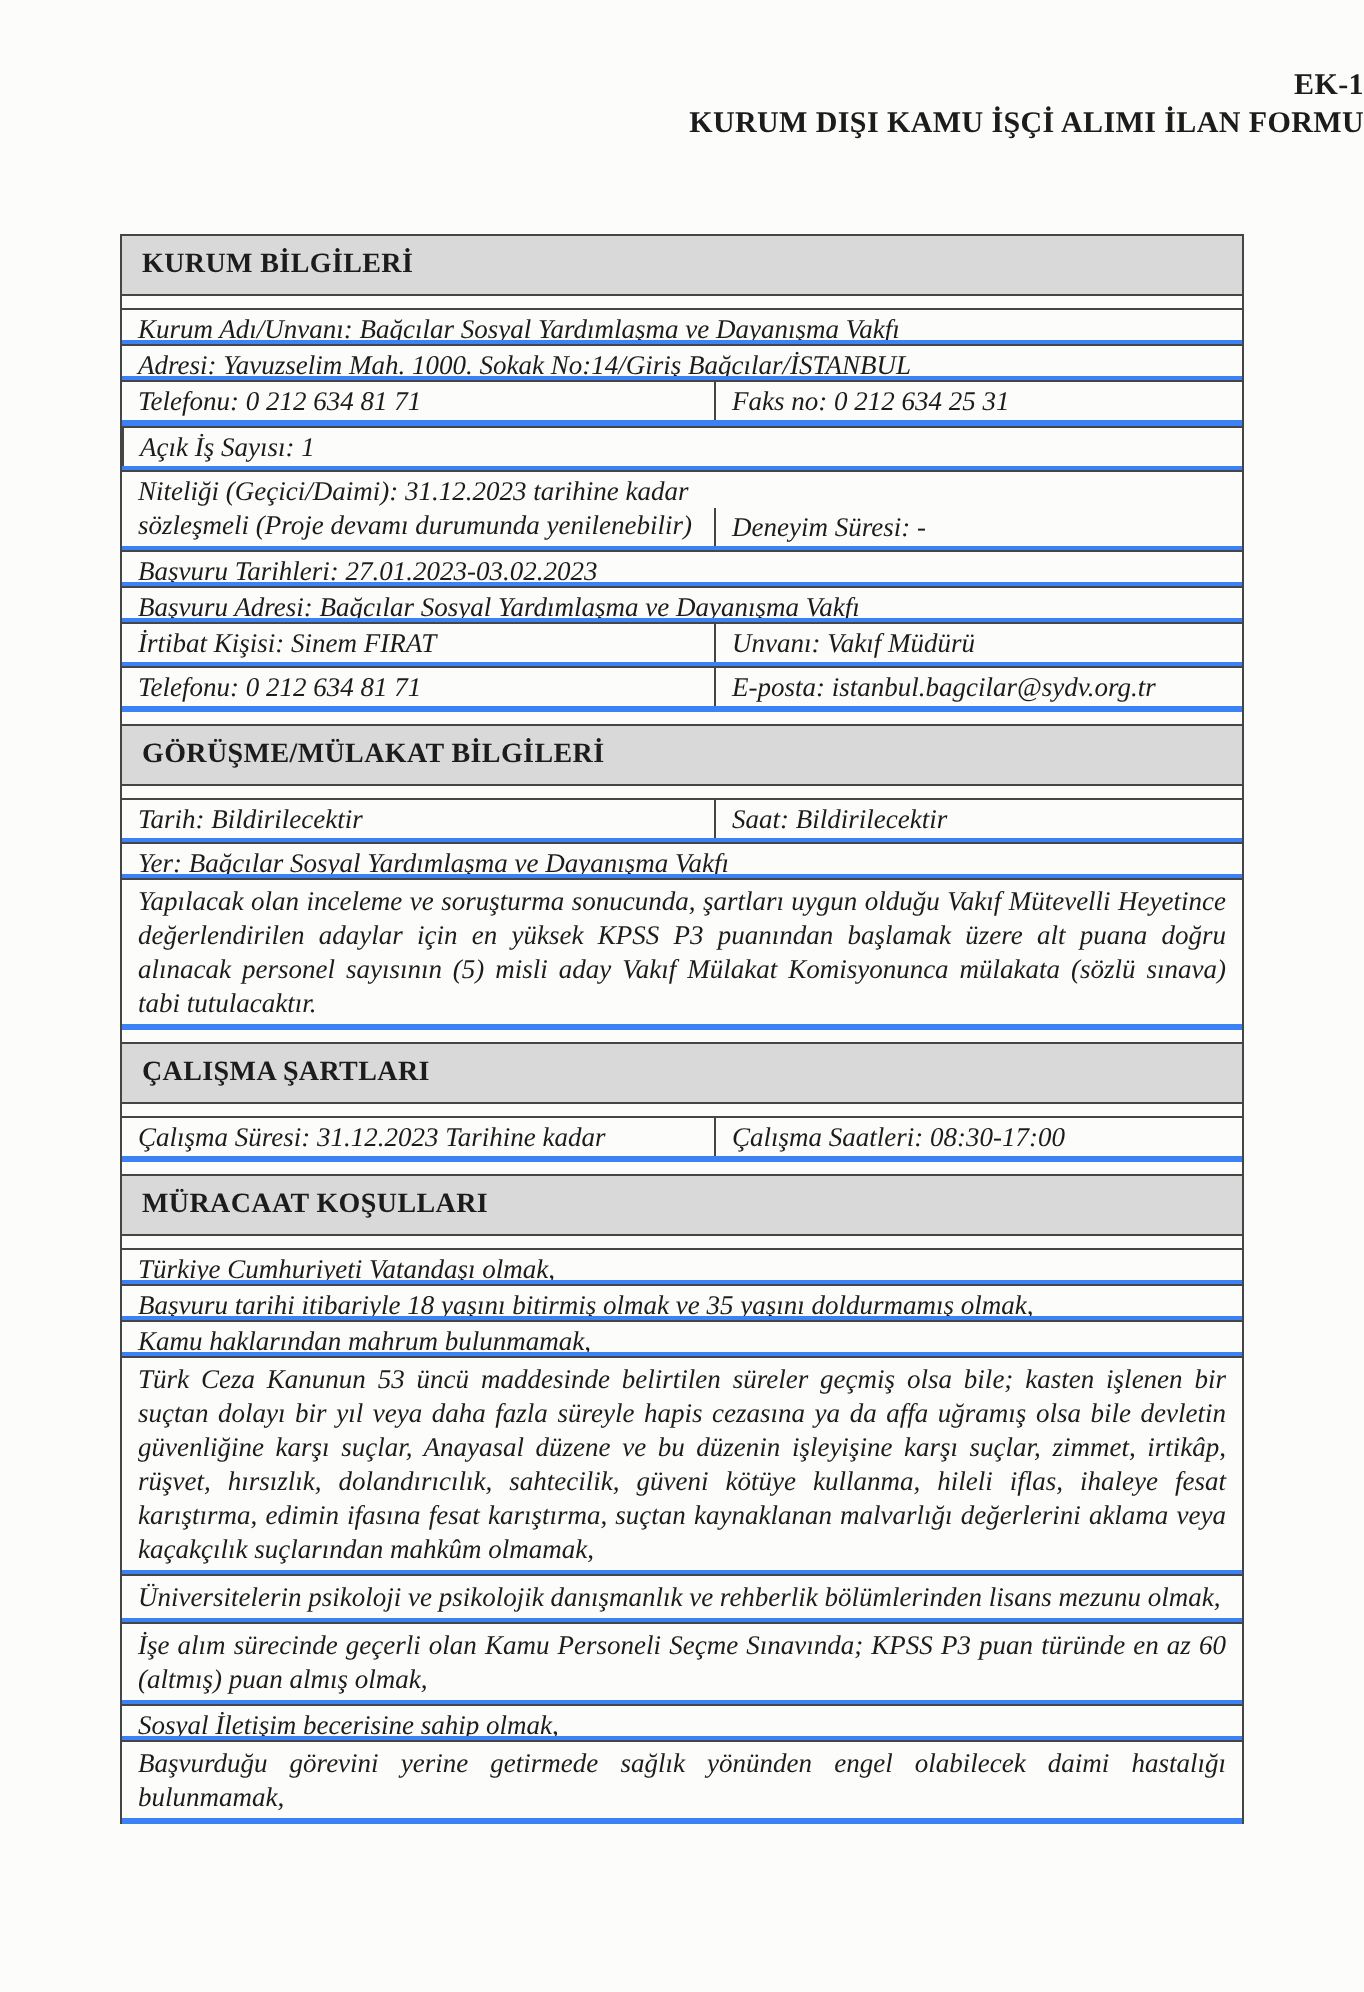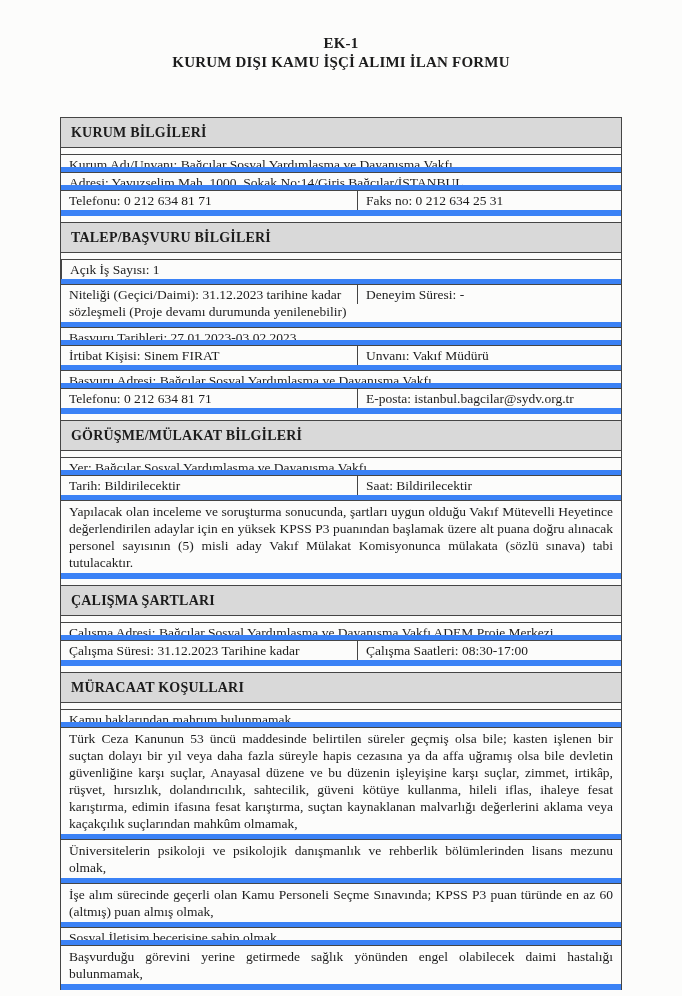--- a/index.html
+++ b/index.html
@@ -7,21 +7,21 @@
   body {
     width: 682px; height: 996px;
     position: relative;
     font-family: "Liberation Serif", "DejaVu Serif", serif;
     color: #1c1c1c;
     background: #fcfcfb;
     overflow: hidden;
   }
   .doc-title {
     position: absolute; top: 34px; left: 0; width: 682px;
-    text-align: center; font-weight: bold;
+    text-align: right; font-weight: bold;
     font-size: 15px; line-height: 19px;
     letter-spacing: 0.2px;
   }
   .form {
     position: absolute; top: 117px; left: 60px;
     width: 562px;
     border-left: 1px solid #454545;
     border-right: 1px solid #454545;
     background: transparent;
   }
@@ -30,27 +30,27 @@
     border-top: 1px solid #454545;
     border-bottom: 1px solid #454545;
     font-weight: bold; font-size: 14px; line-height: 17px;
     padding: 6px 8px 6px 10px;
     margin-bottom: 6px;
     letter-spacing: 0.2px;
   }
   .section + .section .sec-header { margin-top: 6px; }
   .row {
     border-top: 1px solid #454545;
-    border-bottom: 6px solid #3b82f6;
-    font-size: 13.5px; line-height: 17px;
+    border-bottom: 3px solid #3b82f6;
+    font-size: 13.5px; line-height: 17px; font-style: italic;
   }
   .row + .row { margin-top: -1px; }
   .row.single { height: 19px; padding: 1px 6px 0 8px; white-space: nowrap; overflow: hidden; }
   .row.multi { padding: 2px 8px 2px 8px; text-align: justify; }
-  .row.pair { display: flex; align-items: flex-start; }
+  .row.pair { display: flex; align-items: flex-end; }
   .row.pair .cell-left {
     width: 296px; flex: 0 0 296px;
     padding: 1px 6px 1px 8px;
   }
   .row.pair .cell-right {
     flex: 1 1 auto;
     border-left: 1px solid #454545;
     padding: 1px 6px 1px 8px;
     display: flex; align-items: center;
   }
@@ -70,61 +70,61 @@
     <div class="sec-header">KURUM BİLGİLERİ</div>
     <div class="row single">Kurum Adı/Unvanı: Bağcılar Sosyal Yardımlaşma ve Dayanışma Vakfı</div>
     <div class="row single">Adresi: Yavuzselim Mah. 1000. Sokak No:14/Giriş Bağcılar/İSTANBUL</div>
     <div class="row pair">
       <div class="cell-left">Telefonu: 0 212 634 81 71</div>
       <div class="cell-right">Faks no: 0 212 634 25 31</div>
     </div>
   </div>
 
   <div class="section">
-    <div class="sec-header">TALEP/BAŞVURU BİLGİLERİ</div>
     <div class="row pair">
       <div class="cell-right">Açık İş Sayısı: 1</div>
     </div>
     <div class="row pair tall">
       <div class="cell-left">Niteliği (Geçici/Daimi): 31.12.2023 tarihine kadar sözleşmeli (Proje devamı durumunda yenilenebilir)</div>
       <div class="cell-right">Deneyim Süresi: -</div>
     </div>
     <div class="row single">Başvuru Tarihleri: 27.01.2023-03.02.2023</div>
+    <div class="row single">Başvuru Adresi: Bağcılar Sosyal Yardımlaşma ve Dayanışma Vakfı</div>
     <div class="row pair">
       <div class="cell-left">İrtibat Kişisi: Sinem FIRAT</div>
       <div class="cell-right">Unvanı: Vakıf Müdürü</div>
     </div>
-    <div class="row single">Başvuru Adresi: Bağcılar Sosyal Yardımlaşma ve Dayanışma Vakfı</div>
     <div class="row pair">
       <div class="cell-left">Telefonu: 0 212 634 81 71</div>
       <div class="cell-right">E-posta: istanbul.bagcilar@sydv.org.tr</div>
     </div>
   </div>
 
   <div class="section">
     <div class="sec-header">GÖRÜŞME/MÜLAKAT BİLGİLERİ</div>
-    <div class="row single">Yer:  Bağcılar Sosyal Yardımlaşma ve Dayanışma Vakfı</div>
     <div class="row pair">
       <div class="cell-left">Tarih: Bildirilecektir</div>
       <div class="cell-right">Saat: Bildirilecektir</div>
     </div>
+    <div class="row single">Yer:  Bağcılar Sosyal Yardımlaşma ve Dayanışma Vakfı</div>
     <div class="row multi">Yapılacak olan inceleme ve soruşturma sonucunda, şartları uygun olduğu Vakıf Mütevelli Heyetince değerlendirilen adaylar için en yüksek KPSS P3 puanından başlamak üzere alt puana doğru alınacak personel sayısının (5) misli aday Vakıf Mülakat Komisyonunca mülakata (sözlü sınava) tabi tutulacaktır.</div>
   </div>
 
   <div class="section">
     <div class="sec-header">ÇALIŞMA ŞARTLARI</div>
-    <div class="row single">Çalışma Adresi: Bağcılar Sosyal Yardımlaşma ve Dayanışma Vakfı ADEM Proje Merkezi</div>
     <div class="row pair">
       <div class="cell-left">Çalışma Süresi: 31.12.2023 Tarihine kadar</div>
       <div class="cell-right">Çalışma Saatleri: 08:30-17:00</div>
     </div>
   </div>
 
   <div class="section">
     <div class="sec-header">MÜRACAAT KOŞULLARI</div>
+    <div class="row single">Türkiye Cumhuriyeti Vatandaşı olmak,</div>
+    <div class="row single">Başvuru tarihi itibariyle 18 yaşını bitirmiş olmak ve 35 yaşını doldurmamış olmak,</div>
     <div class="row single">Kamu haklarından mahrum bulunmamak,</div>
     <div class="row multi">Türk Ceza Kanunun 53 üncü maddesinde belirtilen süreler geçmiş olsa bile; kasten işlenen bir suçtan dolayı bir yıl veya daha fazla süreyle hapis cezasına ya da affa uğramış olsa bile devletin güvenliğine karşı suçlar, Anayasal düzene ve bu düzenin işleyişine karşı suçlar, zimmet, irtikâp, rüşvet, hırsızlık, dolandırıcılık, sahtecilik, güveni kötüye kullanma, hileli iflas, ihaleye fesat karıştırma, edimin ifasına fesat karıştırma, suçtan kaynaklanan malvarlığı değerlerini aklama veya kaçakçılık suçlarından mahkûm olmamak,</div>
     <div class="row multi">Üniversitelerin psikoloji ve psikolojik danışmanlık ve rehberlik bölümlerinden lisans mezunu olmak,</div>
     <div class="row multi">İşe alım sürecinde geçerli olan Kamu Personeli Seçme Sınavında; KPSS P3 puan türünde en az 60 (altmış) puan almış olmak,</div>
     <div class="row single">Sosyal İletişim becerisine sahip olmak,</div>
     <div class="row multi">Başvurduğu görevini yerine getirmede sağlık yönünden engel olabilecek daimi hastalığı bulunmamak,</div>
   </div>
 
 </div>
 

